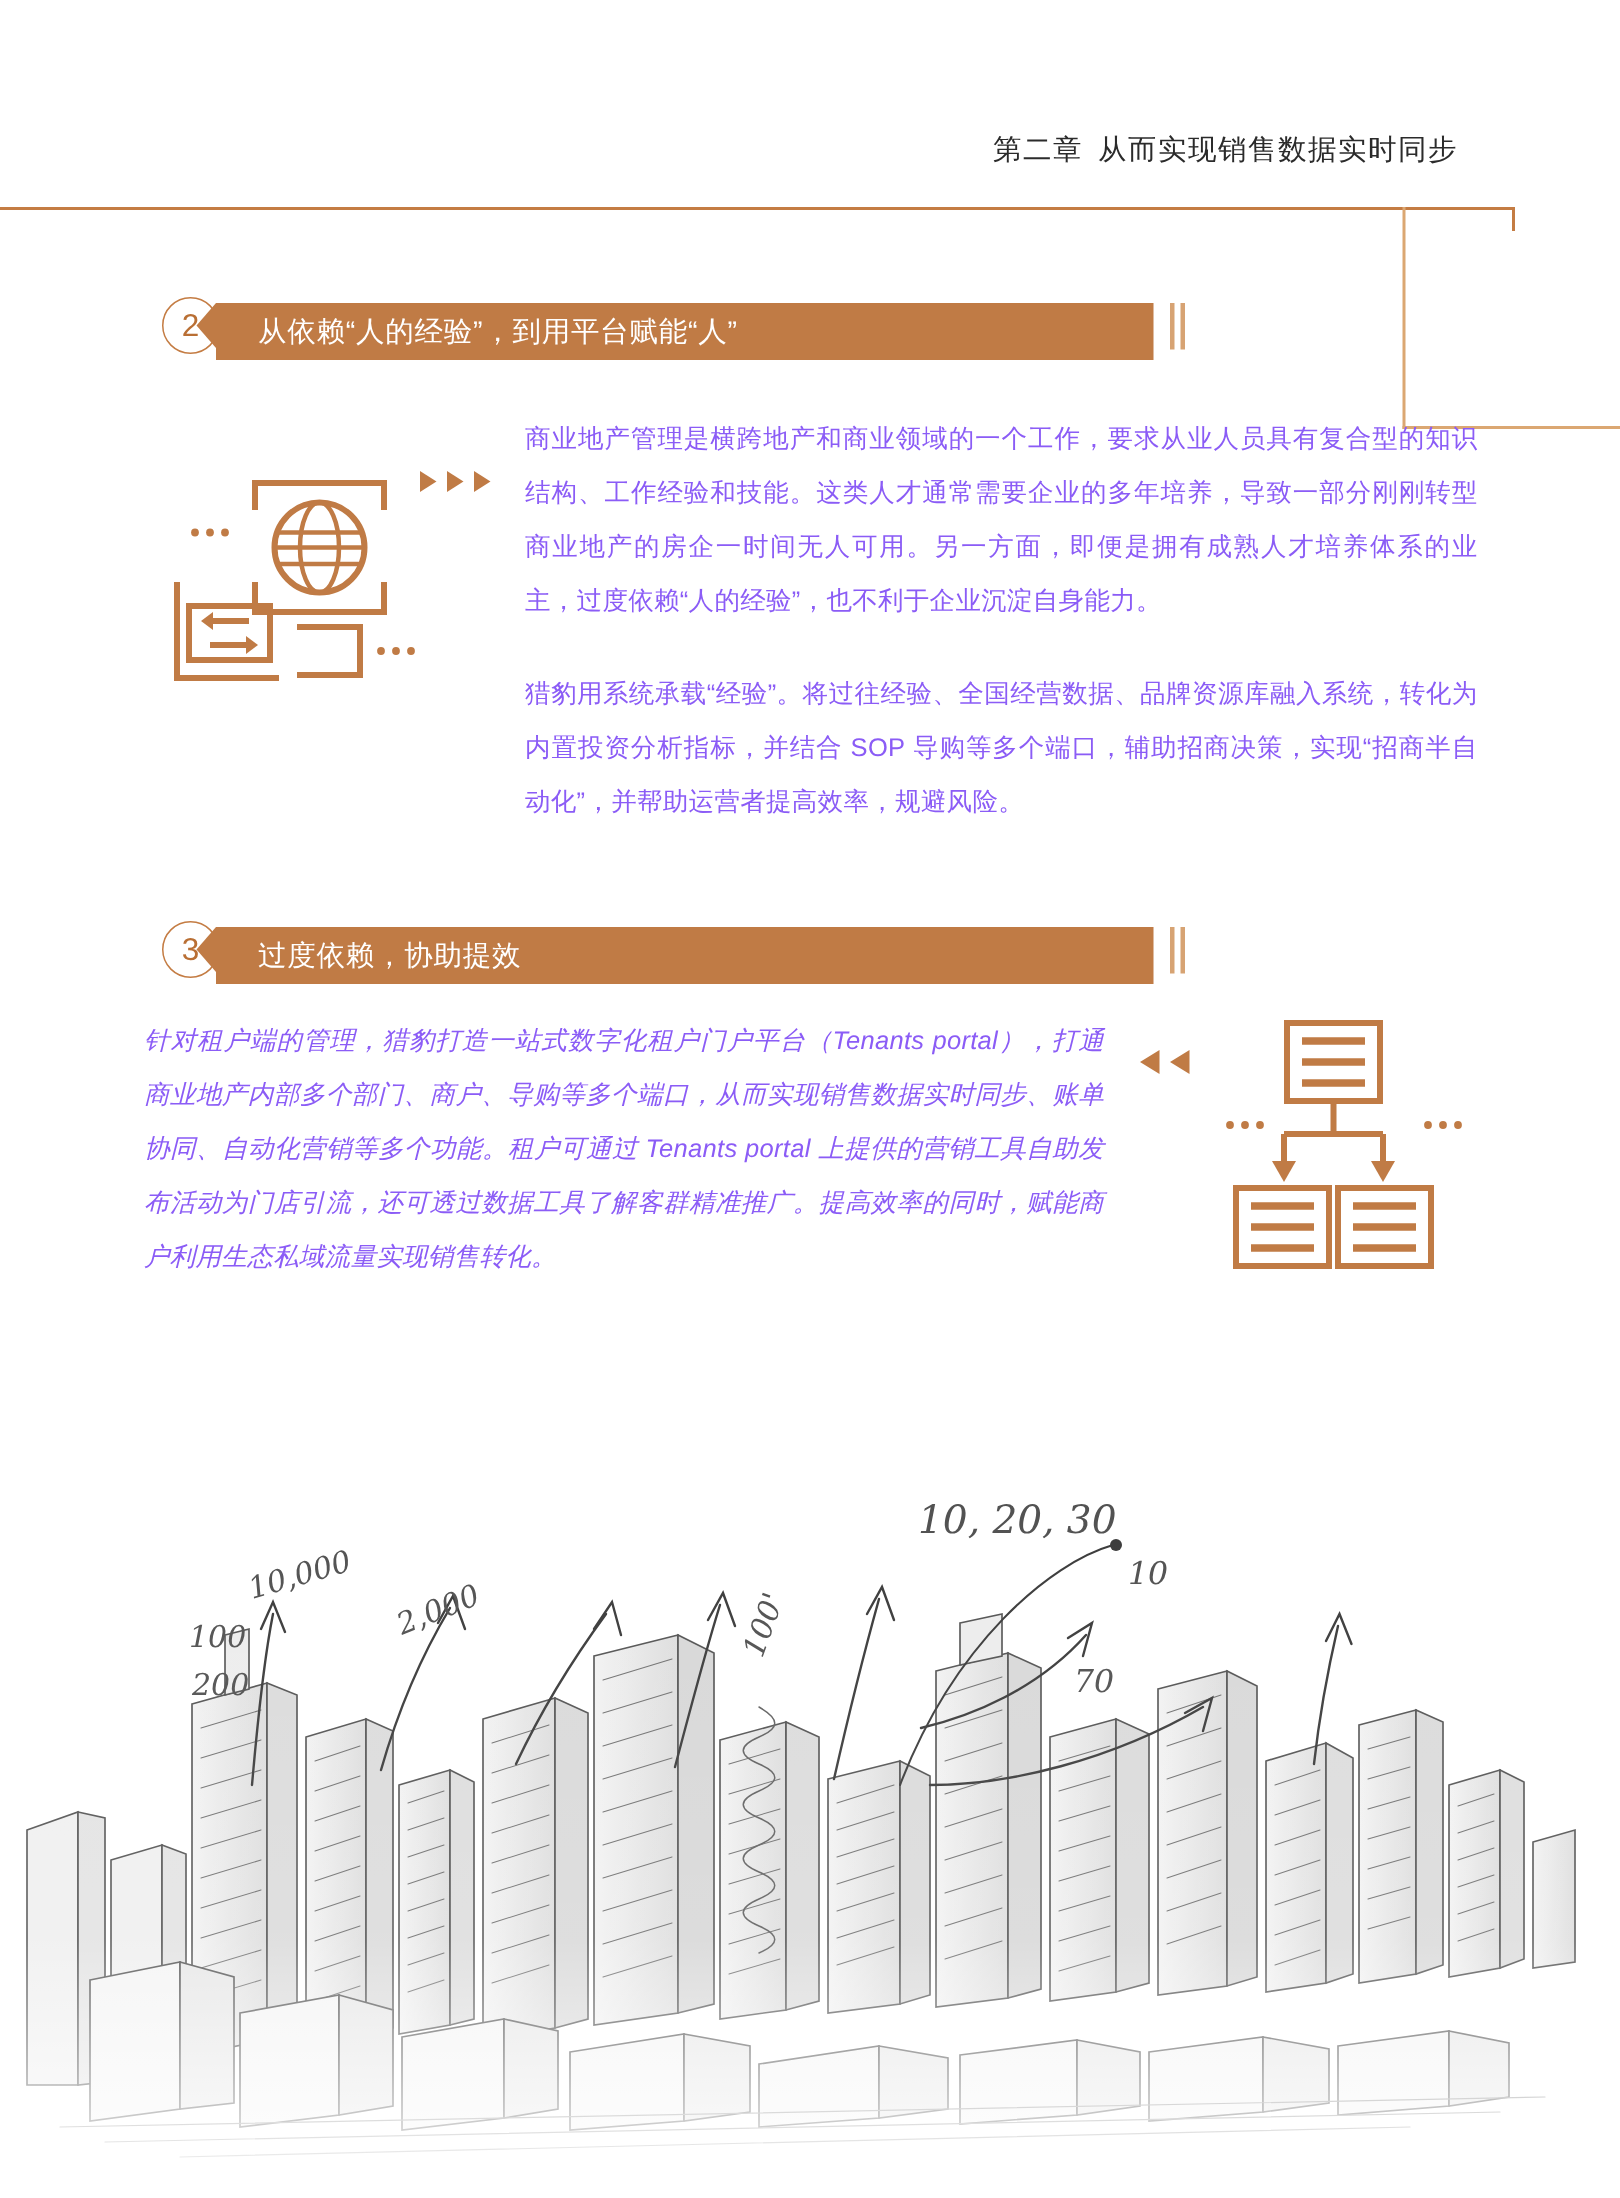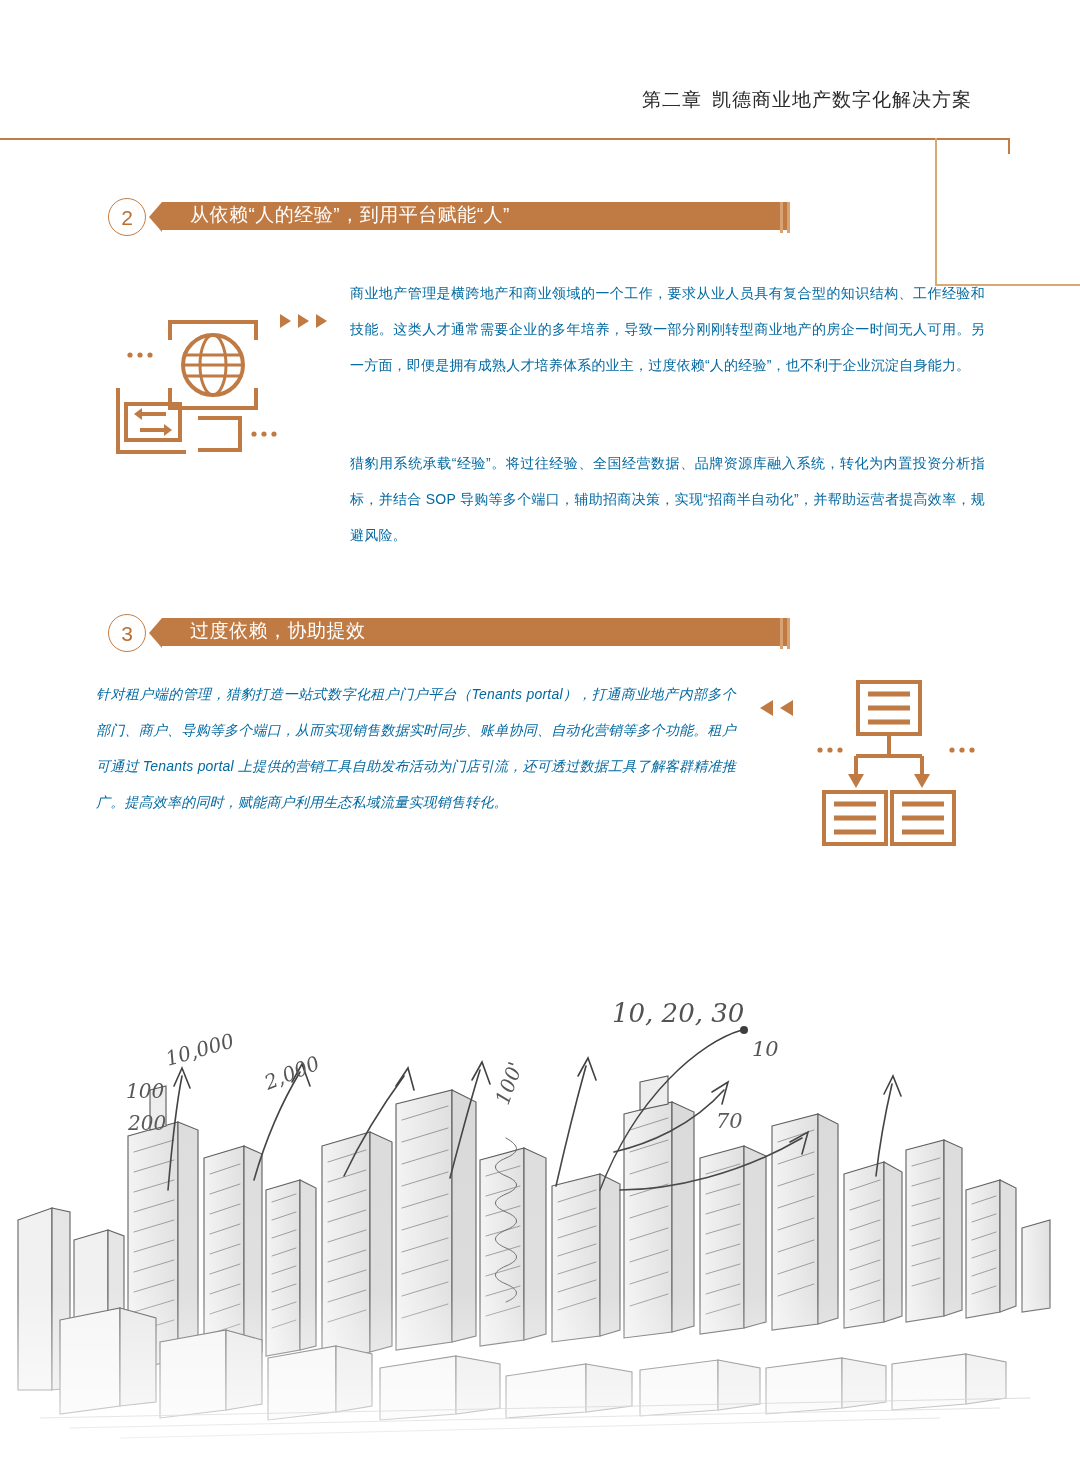--- a/index.html
+++ b/index.html
@@ -79,25 +79,26 @@
     border: 1.6px solid #c47c43;
     border-radius: 50%;
     color: #b96f34;
     font-size: 21px;
     line-height: 38px;
     text-align: center;
     box-sizing: border-box;
   }
   .head-bar {
     position: absolute;
-    left: 54px;
+    left: 36px;
     top: 4px;
-    height: 28px;
+    height: 38px;
     background: #c07b45;
     display: flex;
+    align-items: center;
   }
   .head-bar::before {
     content: "";
     position: absolute;
     left: -13px;
     top: 0;
     width: 0;
     height: 0;
     border-top: 15.5px solid transparent;
     border-bottom: 15.5px solid transparent;
@@ -120,23 +121,23 @@
   .head-ticks span {
     display: block;
     width: 3px;
     height: 31px;
     background: #d7a373;
   }
 
   
   .para {
     position: absolute;
-    font-size: 14px;
+    font-size: 17px;
     line-height: 36px;
-    color: #0369a1;
+    color: #8b5cf6;
     text-align: justify;
     letter-spacing: 0.2px;
   }
 
   
   .icon-globe {
     position: absolute;
     left: 108px;
     top: 300px;
     width: 190px;
@@ -192,21 +193,21 @@
     font-family: "DejaVu Serif", serif;
     font-style: italic;
     fill: #4a4a4a;
   }
 </style>
 </head>
 <body>
 
 <div class="header">
   <div class="header-title">
-    <span class="chapter">第二章</span><span>凯德商业地产数字化解决方案</span>
+    <span class="chapter">第二章</span><span>从而实现销售数据实时同步</span>
   </div>
   <div class="header-rule"></div>
   <div class="header-rule-cap"></div>
   <div class="corner-bracket"></div>
 </div>
 
 <div class="section-head" style="left:108px; top:198px;">
   <div class="num-circle">2</div>
   <div class="head-bar" style="width:625px;">
     <span class="head-text">从依赖“人的经验”，到用平台赋能“人”</span>

